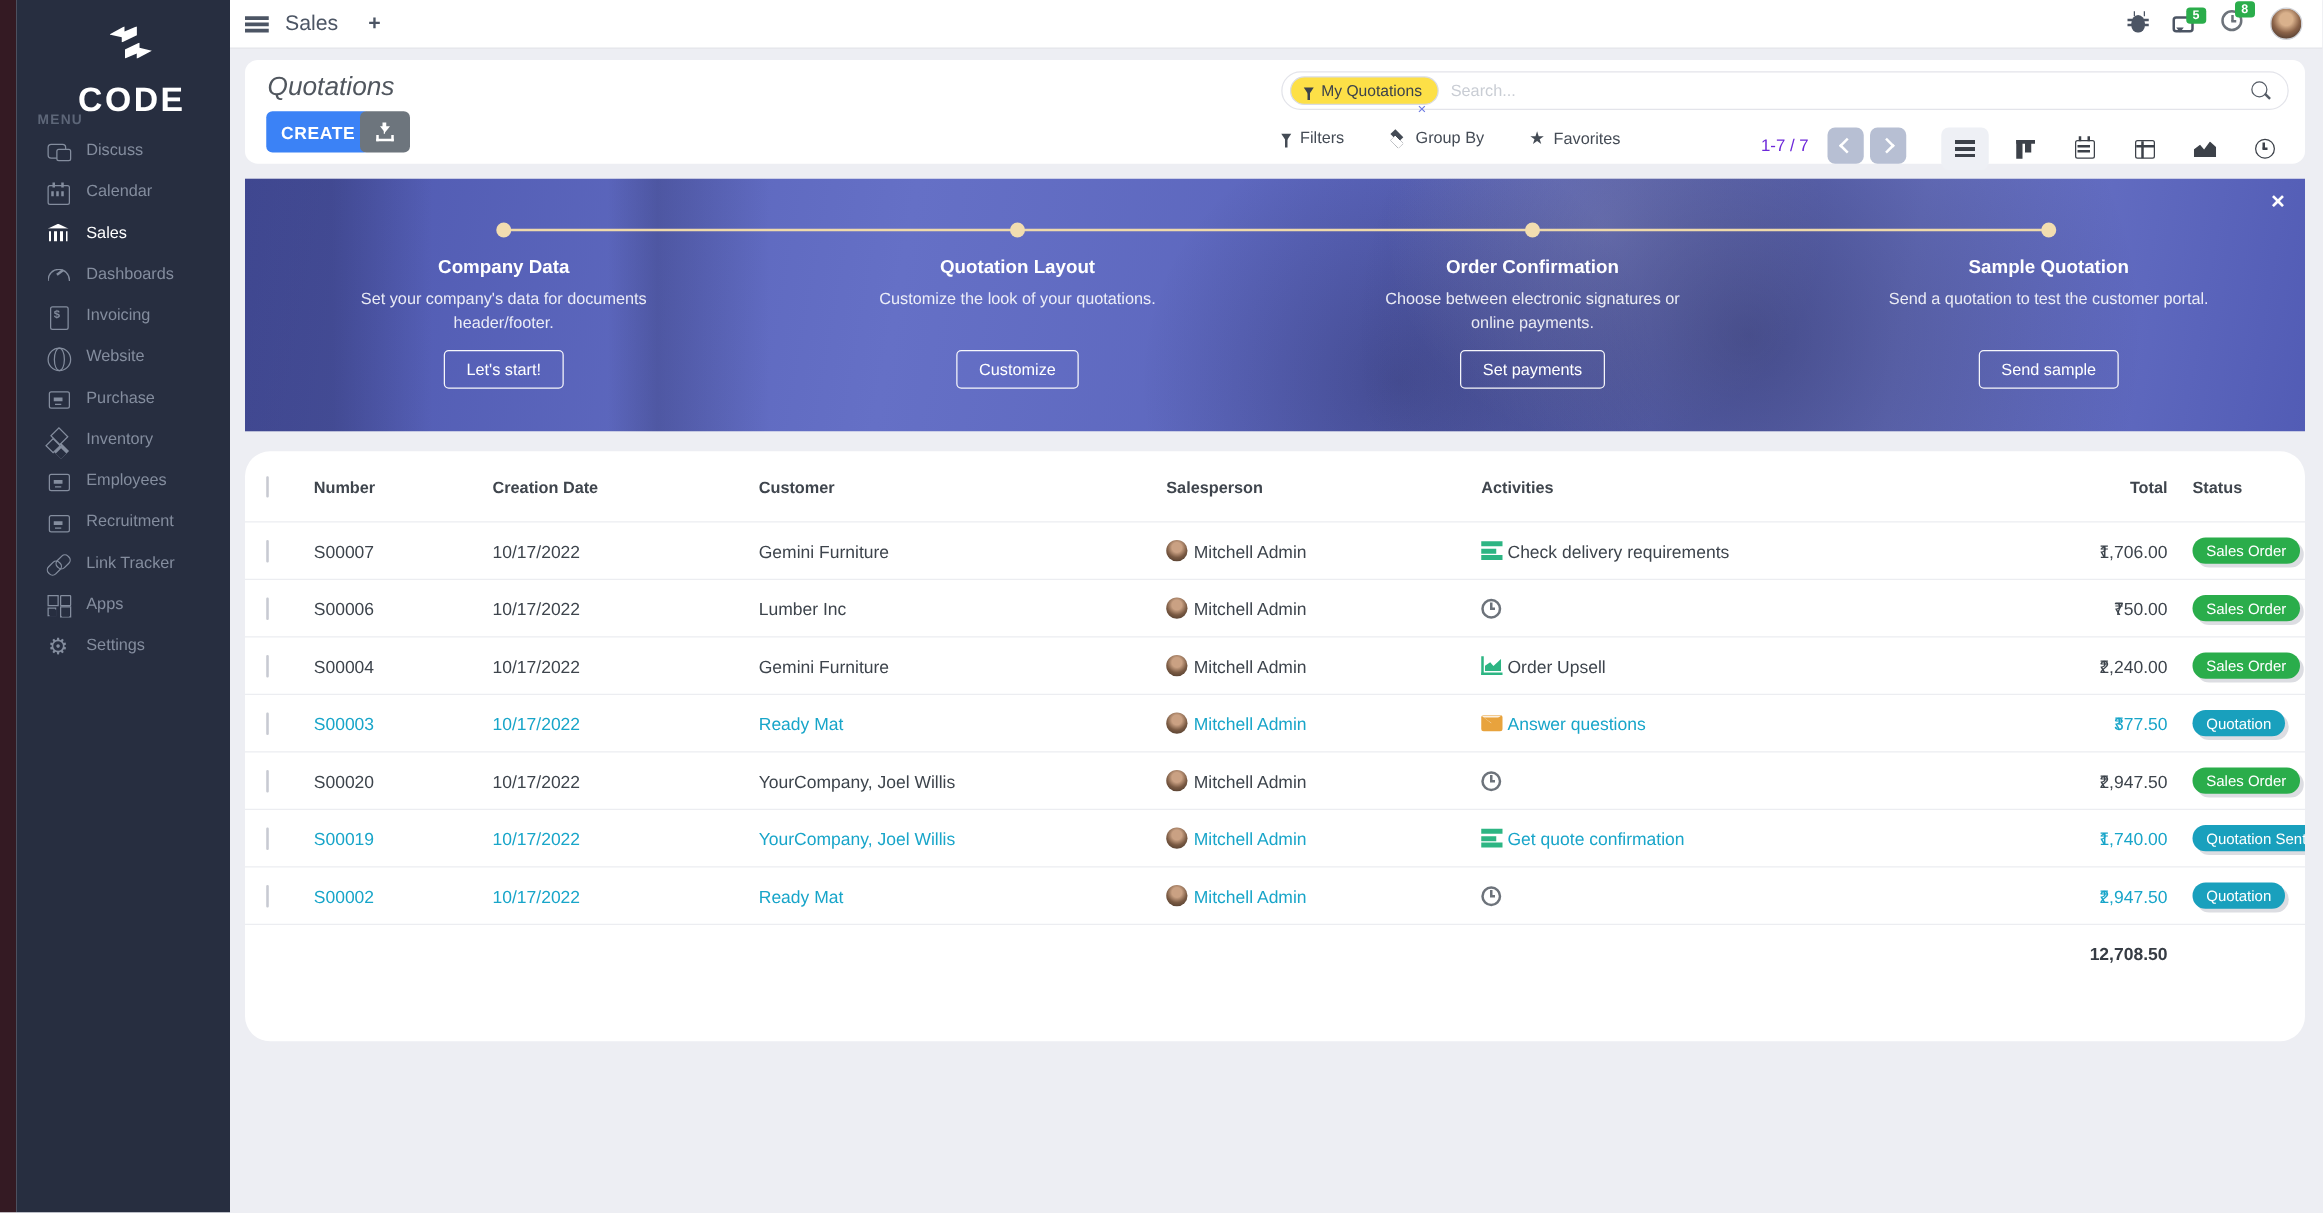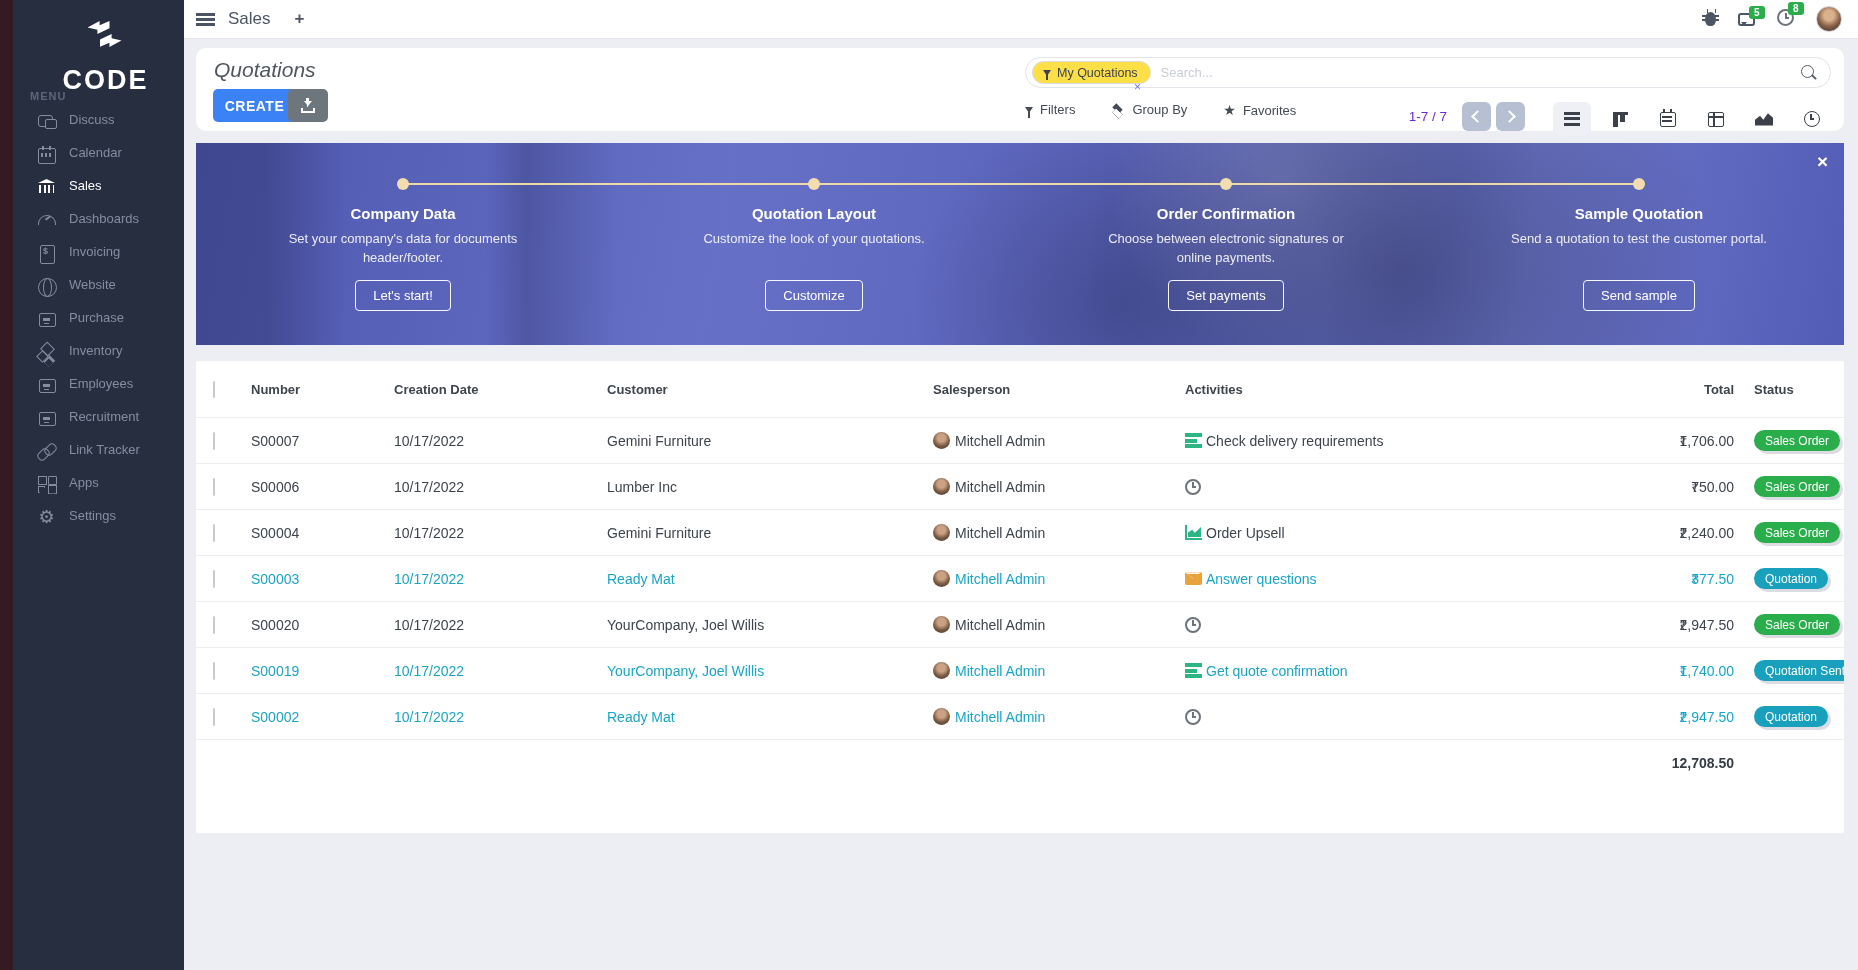--- a/index.html
+++ b/index.html
@@ -124,21 +124,21 @@
       linear-gradient(100deg, #4d57ae 0%, #6570c6 32%, #5a64bb 55%, #6d77c9 80%, #525cb5 100%); }
   .tl-line { position:absolute; left:207px; top:40px; width:1236px; height:2px; background:#eed9ab; }
   .tl-dot { position:absolute; top:35px; width:12px; height:12px; border-radius:50%; background:#f2ddb0; }
   .step { position:absolute; top:62px; width:270px; text-align:center; color:#fff; }
   .step-title { font-size:15px; font-weight:bold; margin-bottom:8px; }
   .step-desc { font-size:13px; line-height:1.45; color:rgba(255,255,255,.88); min-height:38px; }
   .step-btn { margin-top:12px; background:transparent; border:1px solid rgba(255,255,255,.95); color:#fff; font-size:13px; padding:7px 17px; border-radius:4px; cursor:pointer; font-family:inherit; }
   .banner-close { position:absolute; right:16px; top:8px; color:#fff; font-size:19px; font-weight:bold; cursor:pointer; }
 
   
-  .table-card { position:absolute; left:12px; top:361px; width:1648px; height:472px; background:#fff; border-radius:2px; overflow:hidden; }
+  .table-card { position:absolute; left:12px; top:361px; width:1648px; height:472px; background:#fff; border-radius:20px; overflow:hidden; }
   .trow { display:grid; grid-template-columns:40px 158px 213px 326px 252px 416px 133px 1fr; align-items:center; height:46px; border-top:1px solid #ecedf1; font-size:14px; color:#3d444c; }
   .thead { height:56px; border-top:none; font-size:13px; color:#3f454d; font-weight:bold; }
   .cb-cell { padding-left:17px; }
   .cbox { width:13px; height:13px; border:1px solid #c8cad2; border-radius:3px; background:#f3f4f6; cursor:pointer; }
   .c-num { padding-left:15px; }
   .c-total { text-align:right; }
   .c-status { padding-left:20px; }
   .cur { display:inline-block; margin-right:-8px; position:relative; }
   .hl { color:#18a5c9; }
   .sp-cell { display:flex; align-items:center; gap:5px; }

